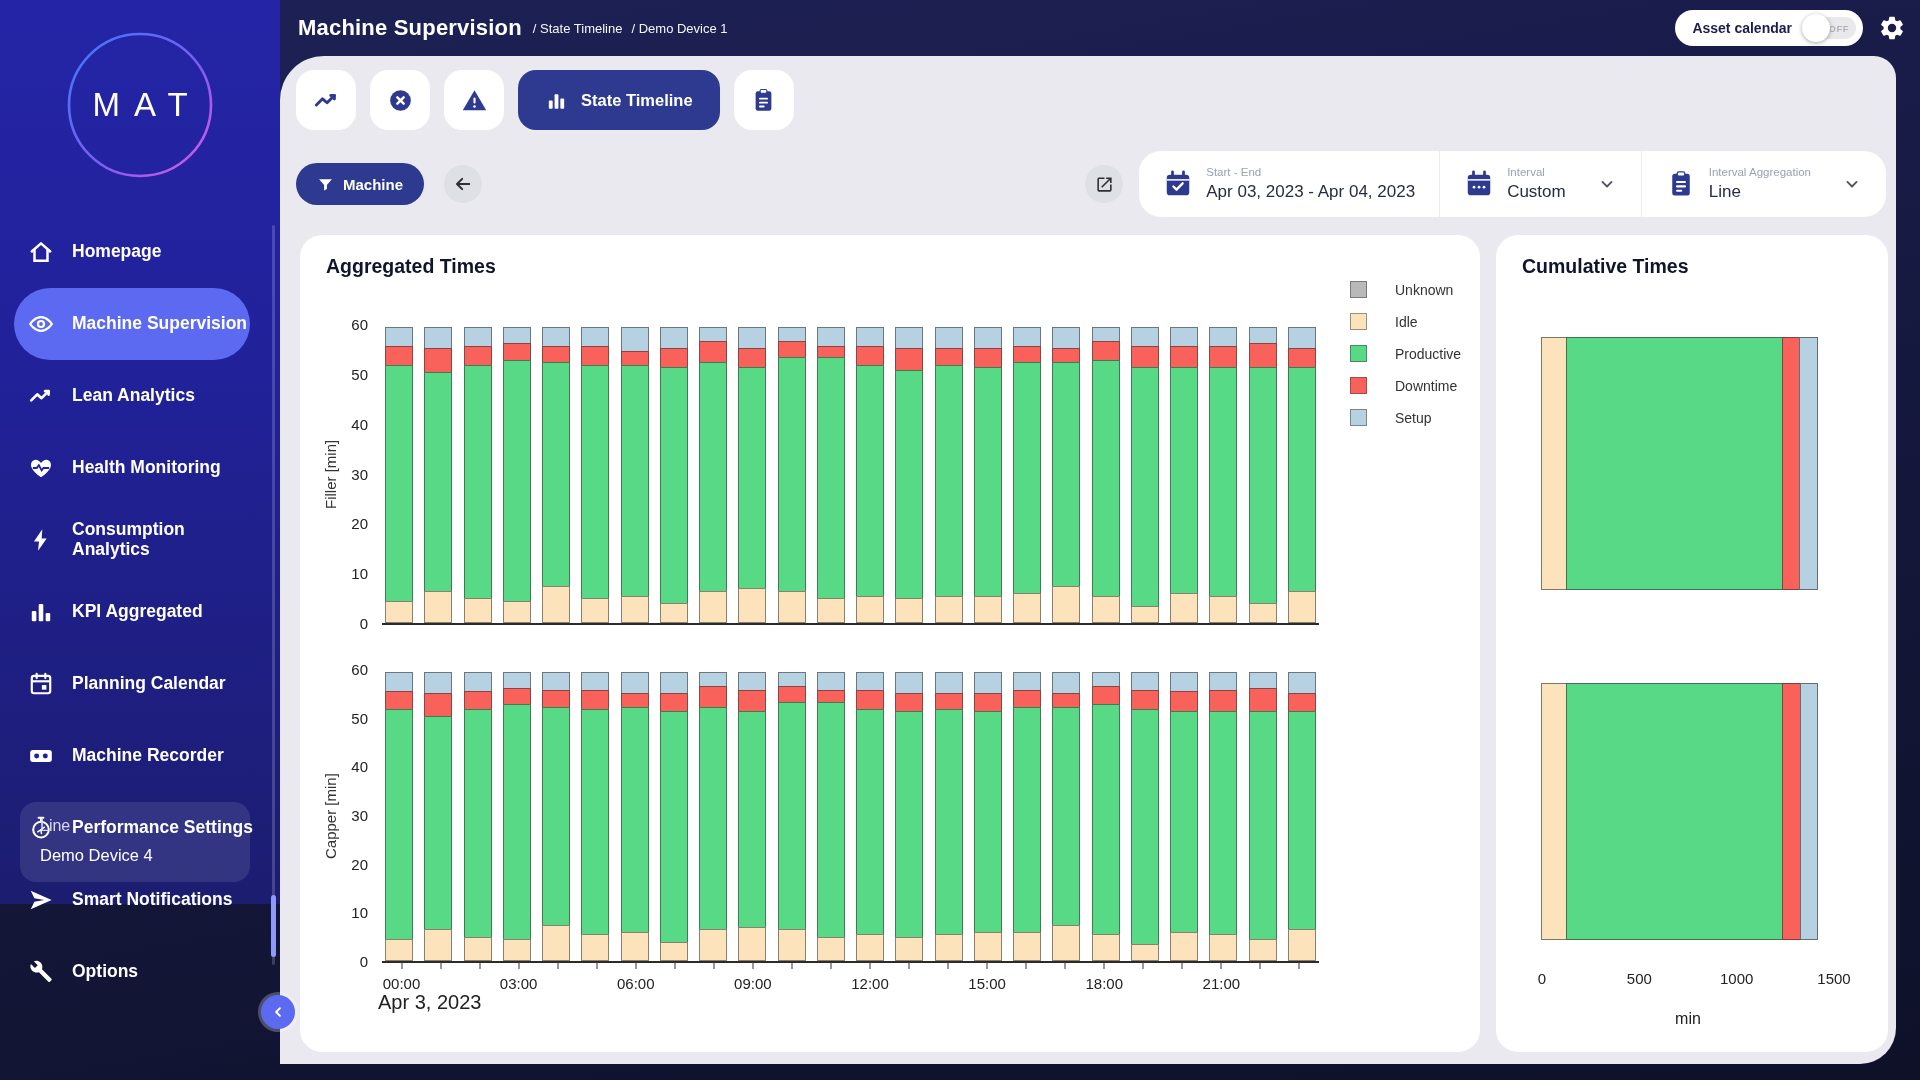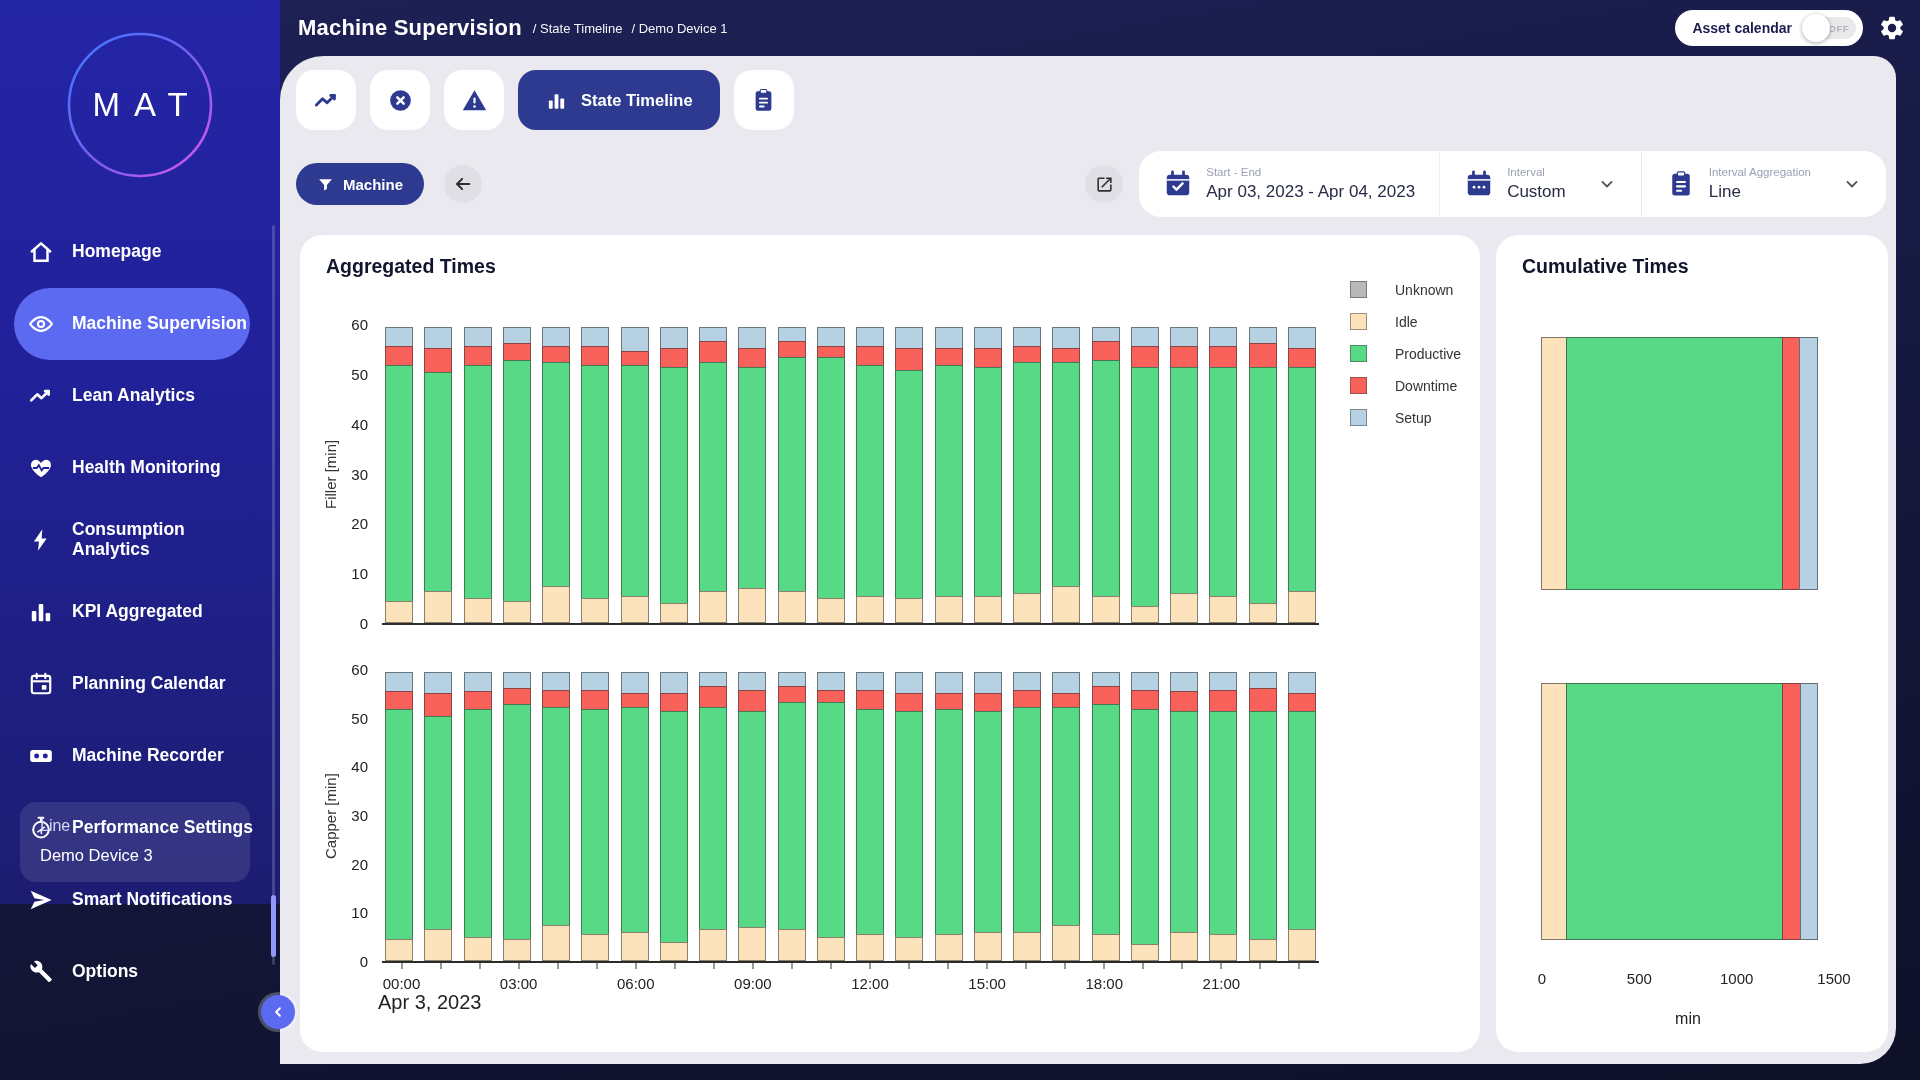--- a/index.html
+++ b/index.html
@@ -238,21 +238,21 @@
       </span>
       <span class="nav-label">Options</span>
     </div>
   </nav>
 
   <div class="side-scroll-track"></div>
   <div class="side-scroll-thumb"></div>
 
   <div class="side-footer">
     <div class="side-footer-label">Line</div>
-    <div class="side-footer-device">Demo Device 3</div>
+    <div class="side-footer-device">Demo Device 4</div>
   </div>
 </aside>
 
 <div class="collapse-btn">
   <svg viewBox="0 0 24 24" width="18" height="18">
       <path d="M14.5 7 9.5 12l5 5" fill="none" stroke="#fff" stroke-width="2.6" stroke-linecap="round" stroke-linejoin="round"></path>
     </svg>
 </div>
 
 <header class="topbar">

